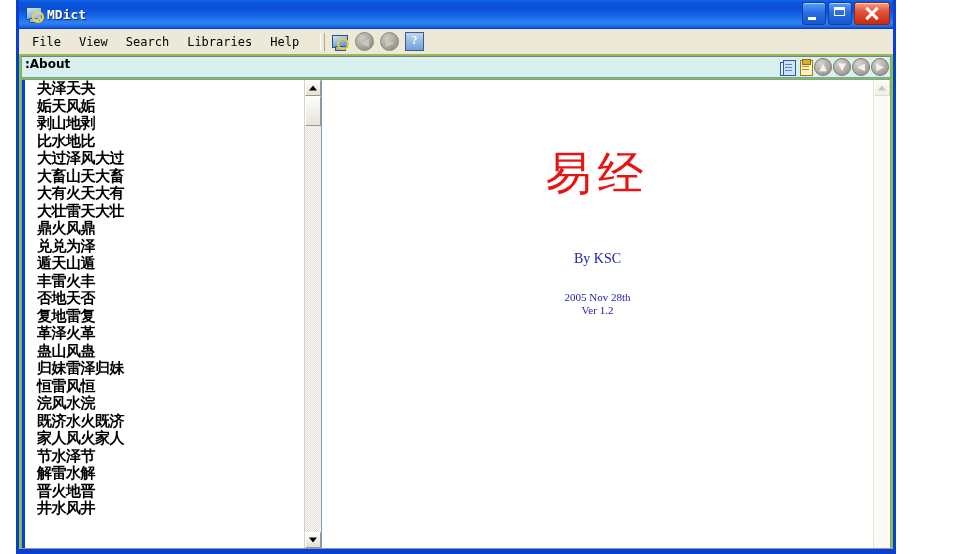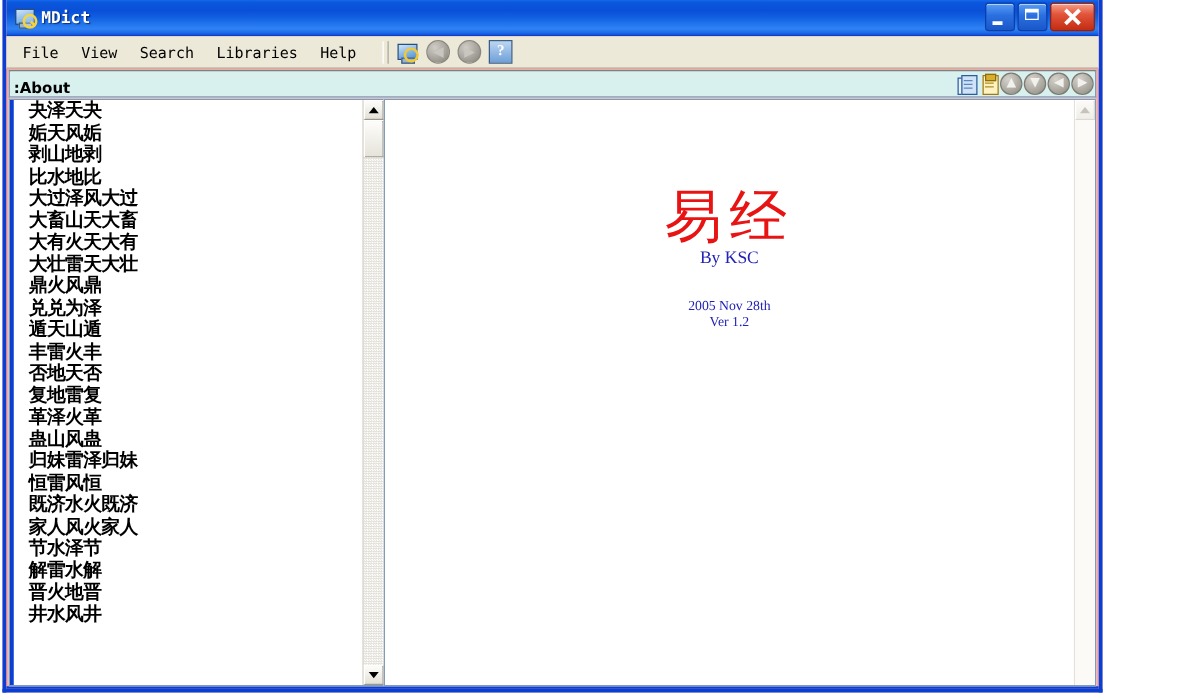--- a/index.html
+++ b/index.html
@@ -10,27 +10,27 @@
   body {
     width: 960px;
     height: 554px;
     overflow: hidden;
     font-family: "Liberation Sans", sans-serif;
   }
 
   
   #app-window {
     position: absolute;
-    left: 2px; top: 0;
+    left: 16px; top: 0;
     width: 880px;
     height: 554px;
     box-sizing: border-box;
     border: 3px solid #0a3fd4;
     border-top: none;
-    background: #fca5a5;
+    background: #84cc16;
     overflow: hidden;
   }
 
   
   #title-bar {
     height: 28px;
     background: linear-gradient(180deg,
         #1567e8 0%, #0a57dd 8%, #0a4fd8 30%,
         #1160e2 50%, #2f82f4 82%, #1d6ae8 94%, #0f4fd0 100%);
     display: flex;
@@ -194,21 +194,21 @@
   }
 
   
   #address-bar {
     height: 20px;
     background: #d8f0ee;
     border: 1px solid #7f9db9;
     border-top-color: #808080;
     margin: 1px 2px 1px 2px;
     display: flex;
-    align-items: flex-end;
+    align-items: flex-start;
     position: relative;
   }
   #address-text {
     font-family: "DejaVu Sans", sans-serif;
     font-size: 12px;
     font-weight: bold;
     color: #000;
     padding-left: 3px;
     white-space: nowrap;
   }
@@ -378,20 +378,21 @@
     font-family: "DejaVu Serif", serif;
     font-size: 46px;
     letter-spacing: 6px;
     margin-top: 68px;
     line-height: 1.1;
   }
   #doc-author {
     color: #2222b4;
     font-family: "Liberation Serif", serif;
     font-size: 14px;
+    margin-top: 52px;
   }
   #doc-notice {
     color: #2222b4;
     font-family: "Liberation Serif", serif;
     font-size: 16px;
     margin-top: 24px;
   }
   #doc-date {
     color: #2222b4;
     font-family: "Liberation Serif", serif;
@@ -526,20 +527,21 @@
         <div class="list-item">鼎火风鼎</div>
         <div class="list-item">兑兑为泽</div>
         <div class="list-item">遁天山遁</div>
         <div class="list-item">丰雷火丰</div>
         <div class="list-item">否地天否</div>
         <div class="list-item">复地雷复</div>
         <div class="list-item">革泽火革</div>
         <div class="list-item">蛊山风蛊</div>
         <div class="list-item">归妹雷泽归妹</div>
         <div class="list-item">恒雷风恒</div>
+        <div class="list-item">浣风水浣</div>
         <div class="list-item">既济水火既济</div>
         <div class="list-item">家人风火家人</div>
         <div class="list-item">节水泽节</div>
         <div class="list-item">解雷水解</div>
         <div class="list-item">晋火地晋</div>
         <div class="list-item">井水风井</div>
 
       </div>
       <div id="left-scroll">
         <div class="sb-arrow up">

